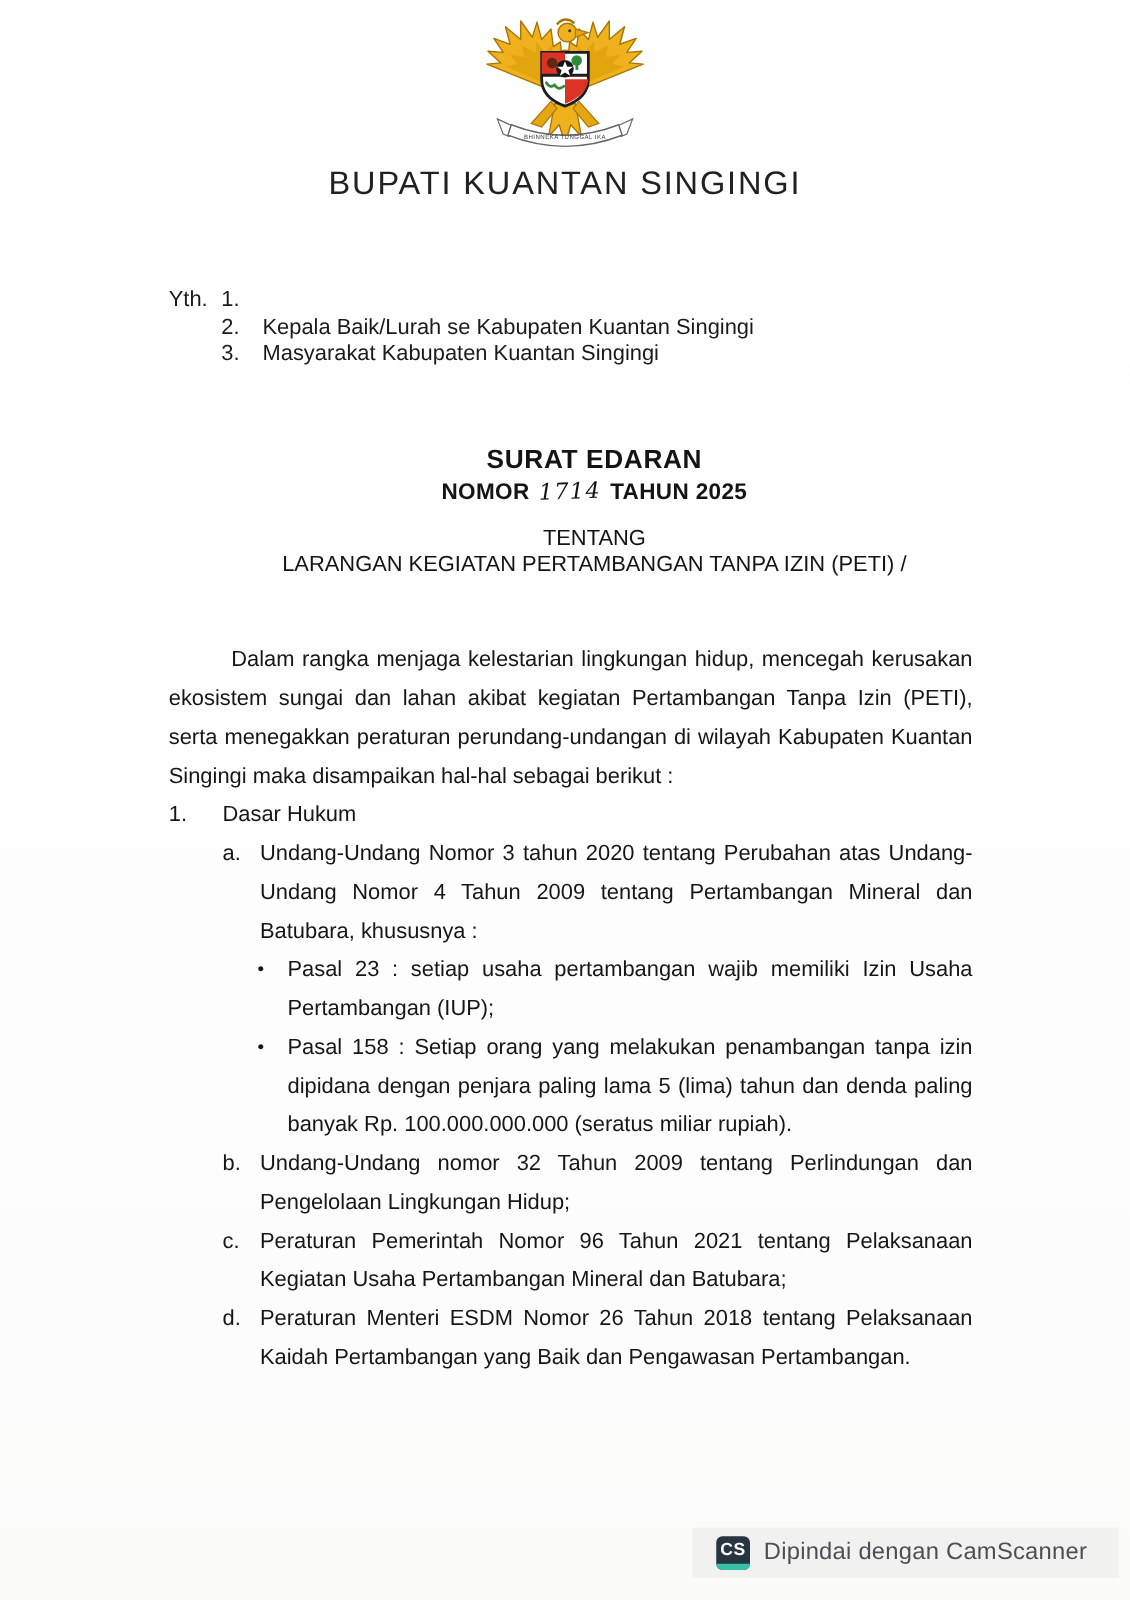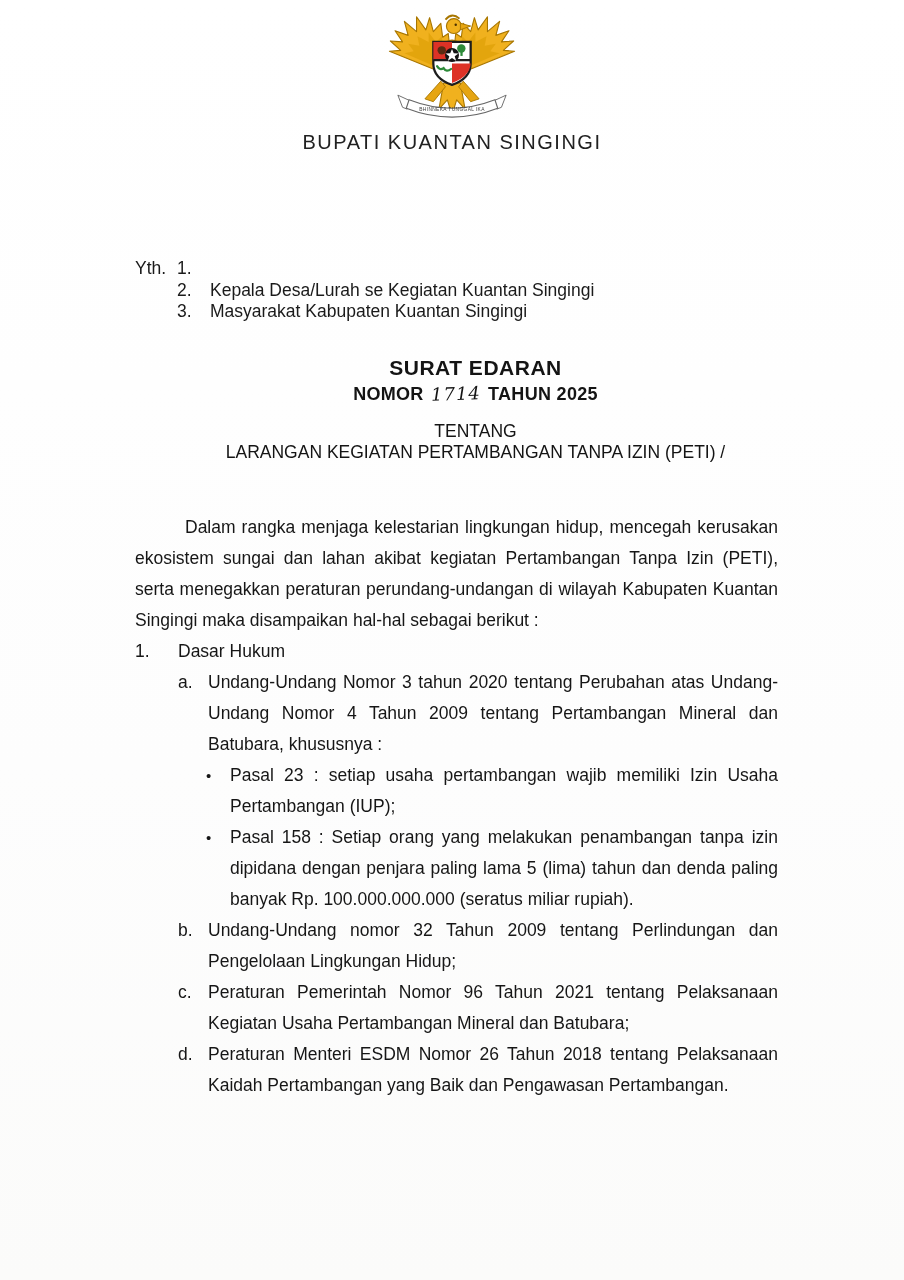--- a/index.html
+++ b/index.html
@@ -16,28 +16,28 @@
     background:linear-gradient(180deg,#ffffff 0%,#fdfdfd 60%,#fbfbfa 100%);
   }
 
   
   .emblem {
     position:absolute; top:12px; left:50%; transform:translateX(-50%);
   }
   .bupati-title {
     position:absolute; top:131px; left:0; right:0;
     text-align:center;
-    font-size:20px; font-weight:400; letter-spacing:1.5px;
+    font-size:26px; font-weight:400; letter-spacing:1.5px;
     color:#212121;
   }
 
   
   .recipients {
     position:absolute; top:229px; left:135px;
-    font-size:17.5px; line-height:21.5px; color:#1a1a1a;margin-top:29px;
+    font-size:17.5px; line-height:21.5px; color:#1a1a1a;
   }
   .recip-row { display:flex; }
   .recip-salutation { width:42px; flex:none; }
   .recip-num { width:33px; flex:none; }
 
   
   .letter-heading {
     position:absolute; top:356px; left:0; right:0;
     text-align:center; color:#141414;padding-left:47px;
   }
@@ -145,21 +145,21 @@
   <div class="bupati-title">BUPATI KUANTAN SINGINGI</div>
 
   <div class="recipients">
     <div class="recip-row">
       <span class="recip-salutation">Yth.</span>
       <span class="recip-num">1.</span>
     </div>
     <div class="recip-row">
       <span class="recip-salutation"></span>
       <span class="recip-num">2.</span>
-      <span>Kepala Desa/Lurah se Kegiatan Kuantan Singingi</span>
+      <span>Kepala Baik/Lurah se Kabupaten Kuantan Singingi</span>
     </div>
     <div class="recip-row">
       <span class="recip-salutation"></span>
       <span class="recip-num">3.</span>
       <span>Masyarakat Kabupaten Kuantan Singingi</span>
     </div>
   </div>
 
   <div class="letter-heading">
     <div class="se-title">SURAT EDARAN</div>
@@ -201,14 +201,18 @@
     <div class="legal-item">
       <span class="item-letter">c.</span>
       <span class="item-text">Peraturan Pemerintah Nomor 96 Tahun 2021 tentang Pelaksanaan Kegiatan Usaha Pertambangan Mineral dan Batubara;</span>
     </div>
     <div class="legal-item">
       <span class="item-letter">d.</span>
       <span class="item-text">Peraturan Menteri ESDM Nomor 26 Tahun 2018 tentang Pelaksanaan Kaidah Pertambangan yang Baik dan Pengawasan Pertambangan.</span>
     </div>
   </div>
 
+  <div class="scan-bar">
+    <span class="cs-icon">CS</span>
+    <span class="scan-label">Dipindai dengan CamScanner</span>
+  </div>
 
 </div>
 
 </body></html>

